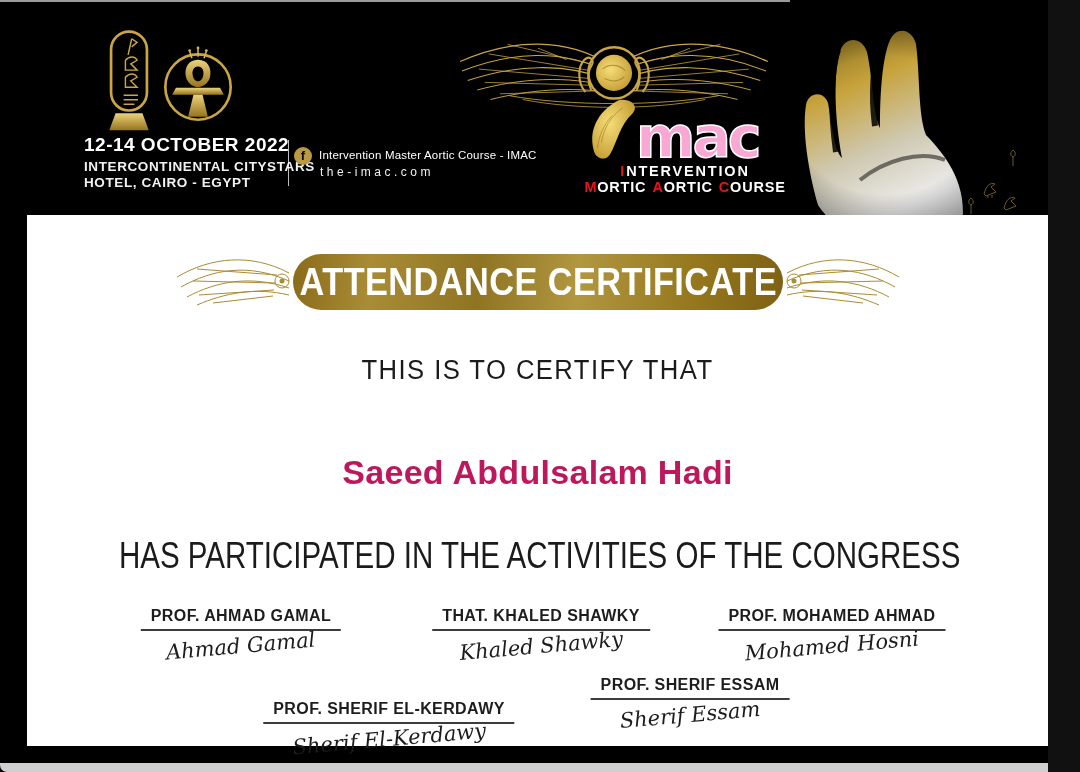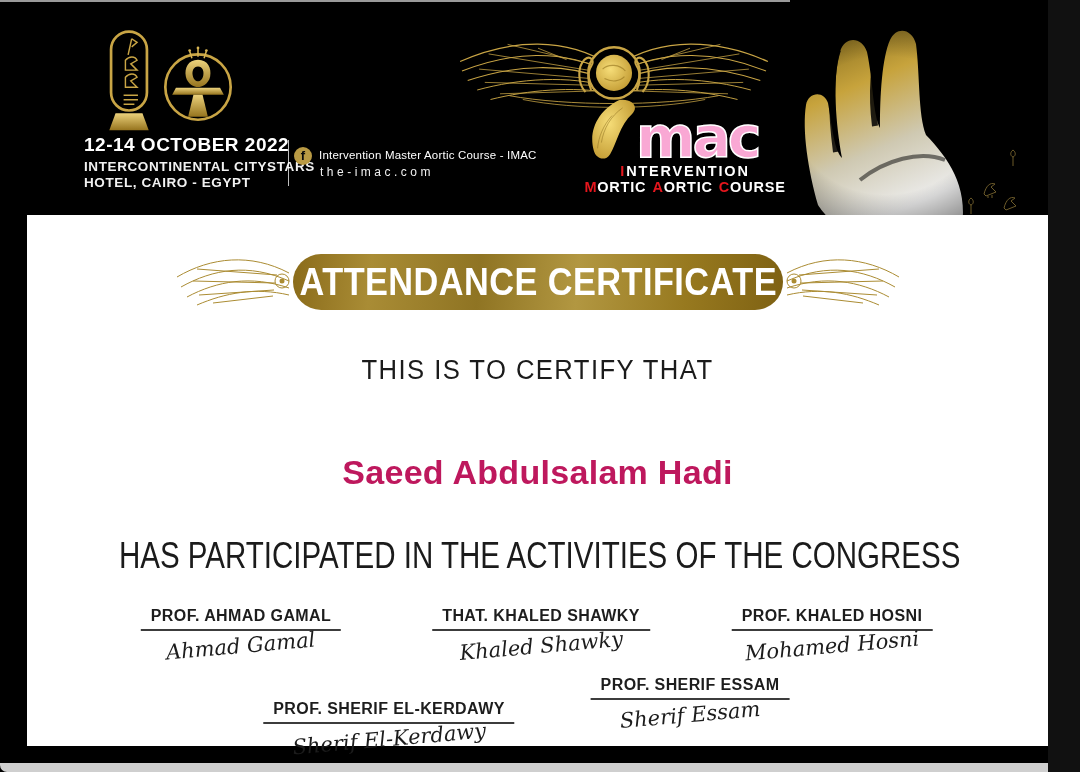--- a/index.html
+++ b/index.html
@@ -231,21 +231,21 @@
 
     <div class="sig" id="sig0">
       <span class="sig-name">PROF. AHMAD GAMAL</span>
       <span class="sig-script">Ahmad Gamal</span>
     </div>
     <div class="sig" id="sig1">
       <span class="sig-name">THAT. KHALED SHAWKY</span>
       <span class="sig-script">Khaled Shawky</span>
     </div>
     <div class="sig" id="sig2">
-      <span class="sig-name">PROF. KHALED HOSNI</span>
+      <span class="sig-name">PROF. MOHAMED AHMAD</span>
       <span class="sig-script">Mohamed Hosni</span>
     </div>
     <div class="sig" id="sig3">
       <span class="sig-name">PROF. SHERIF EL-KERDAWY</span>
       <span class="sig-script">Sherif El-Kerdawy</span>
     </div>
     <div class="sig" id="sig4">
       <span class="sig-name">PROF. SHERIF ESSAM</span>
       <span class="sig-script">Sherif Essam</span>
     </div>

